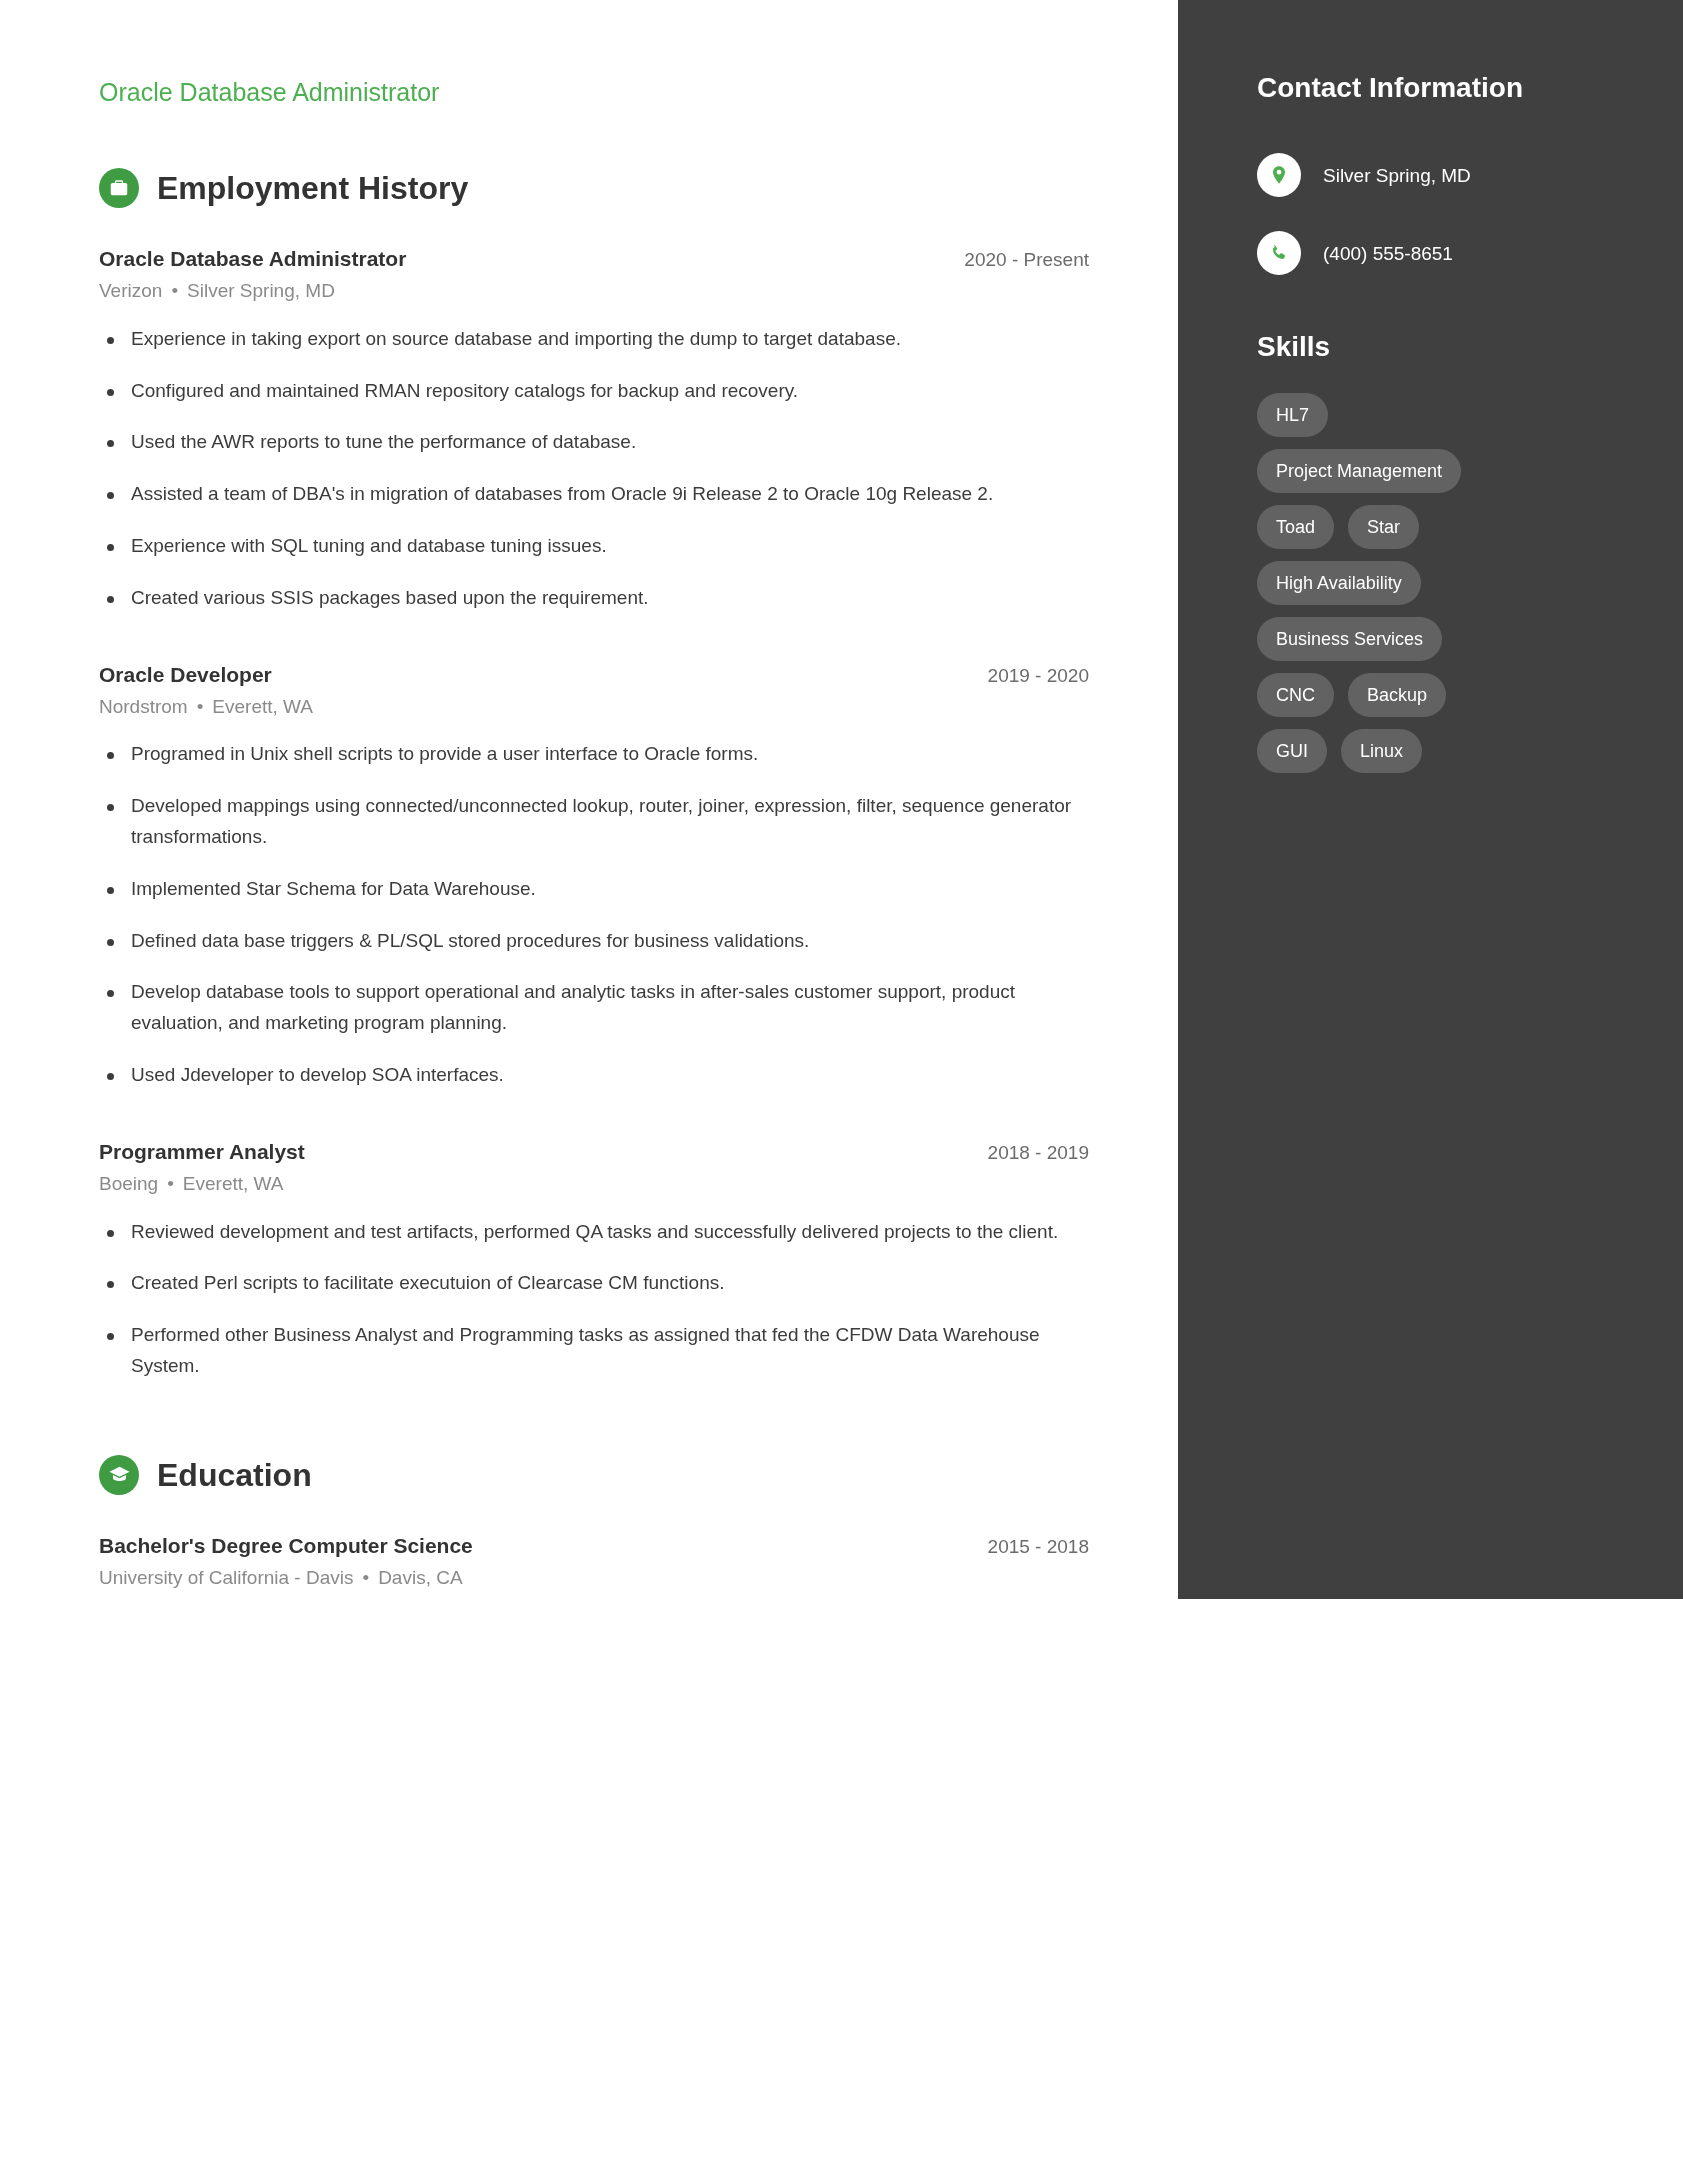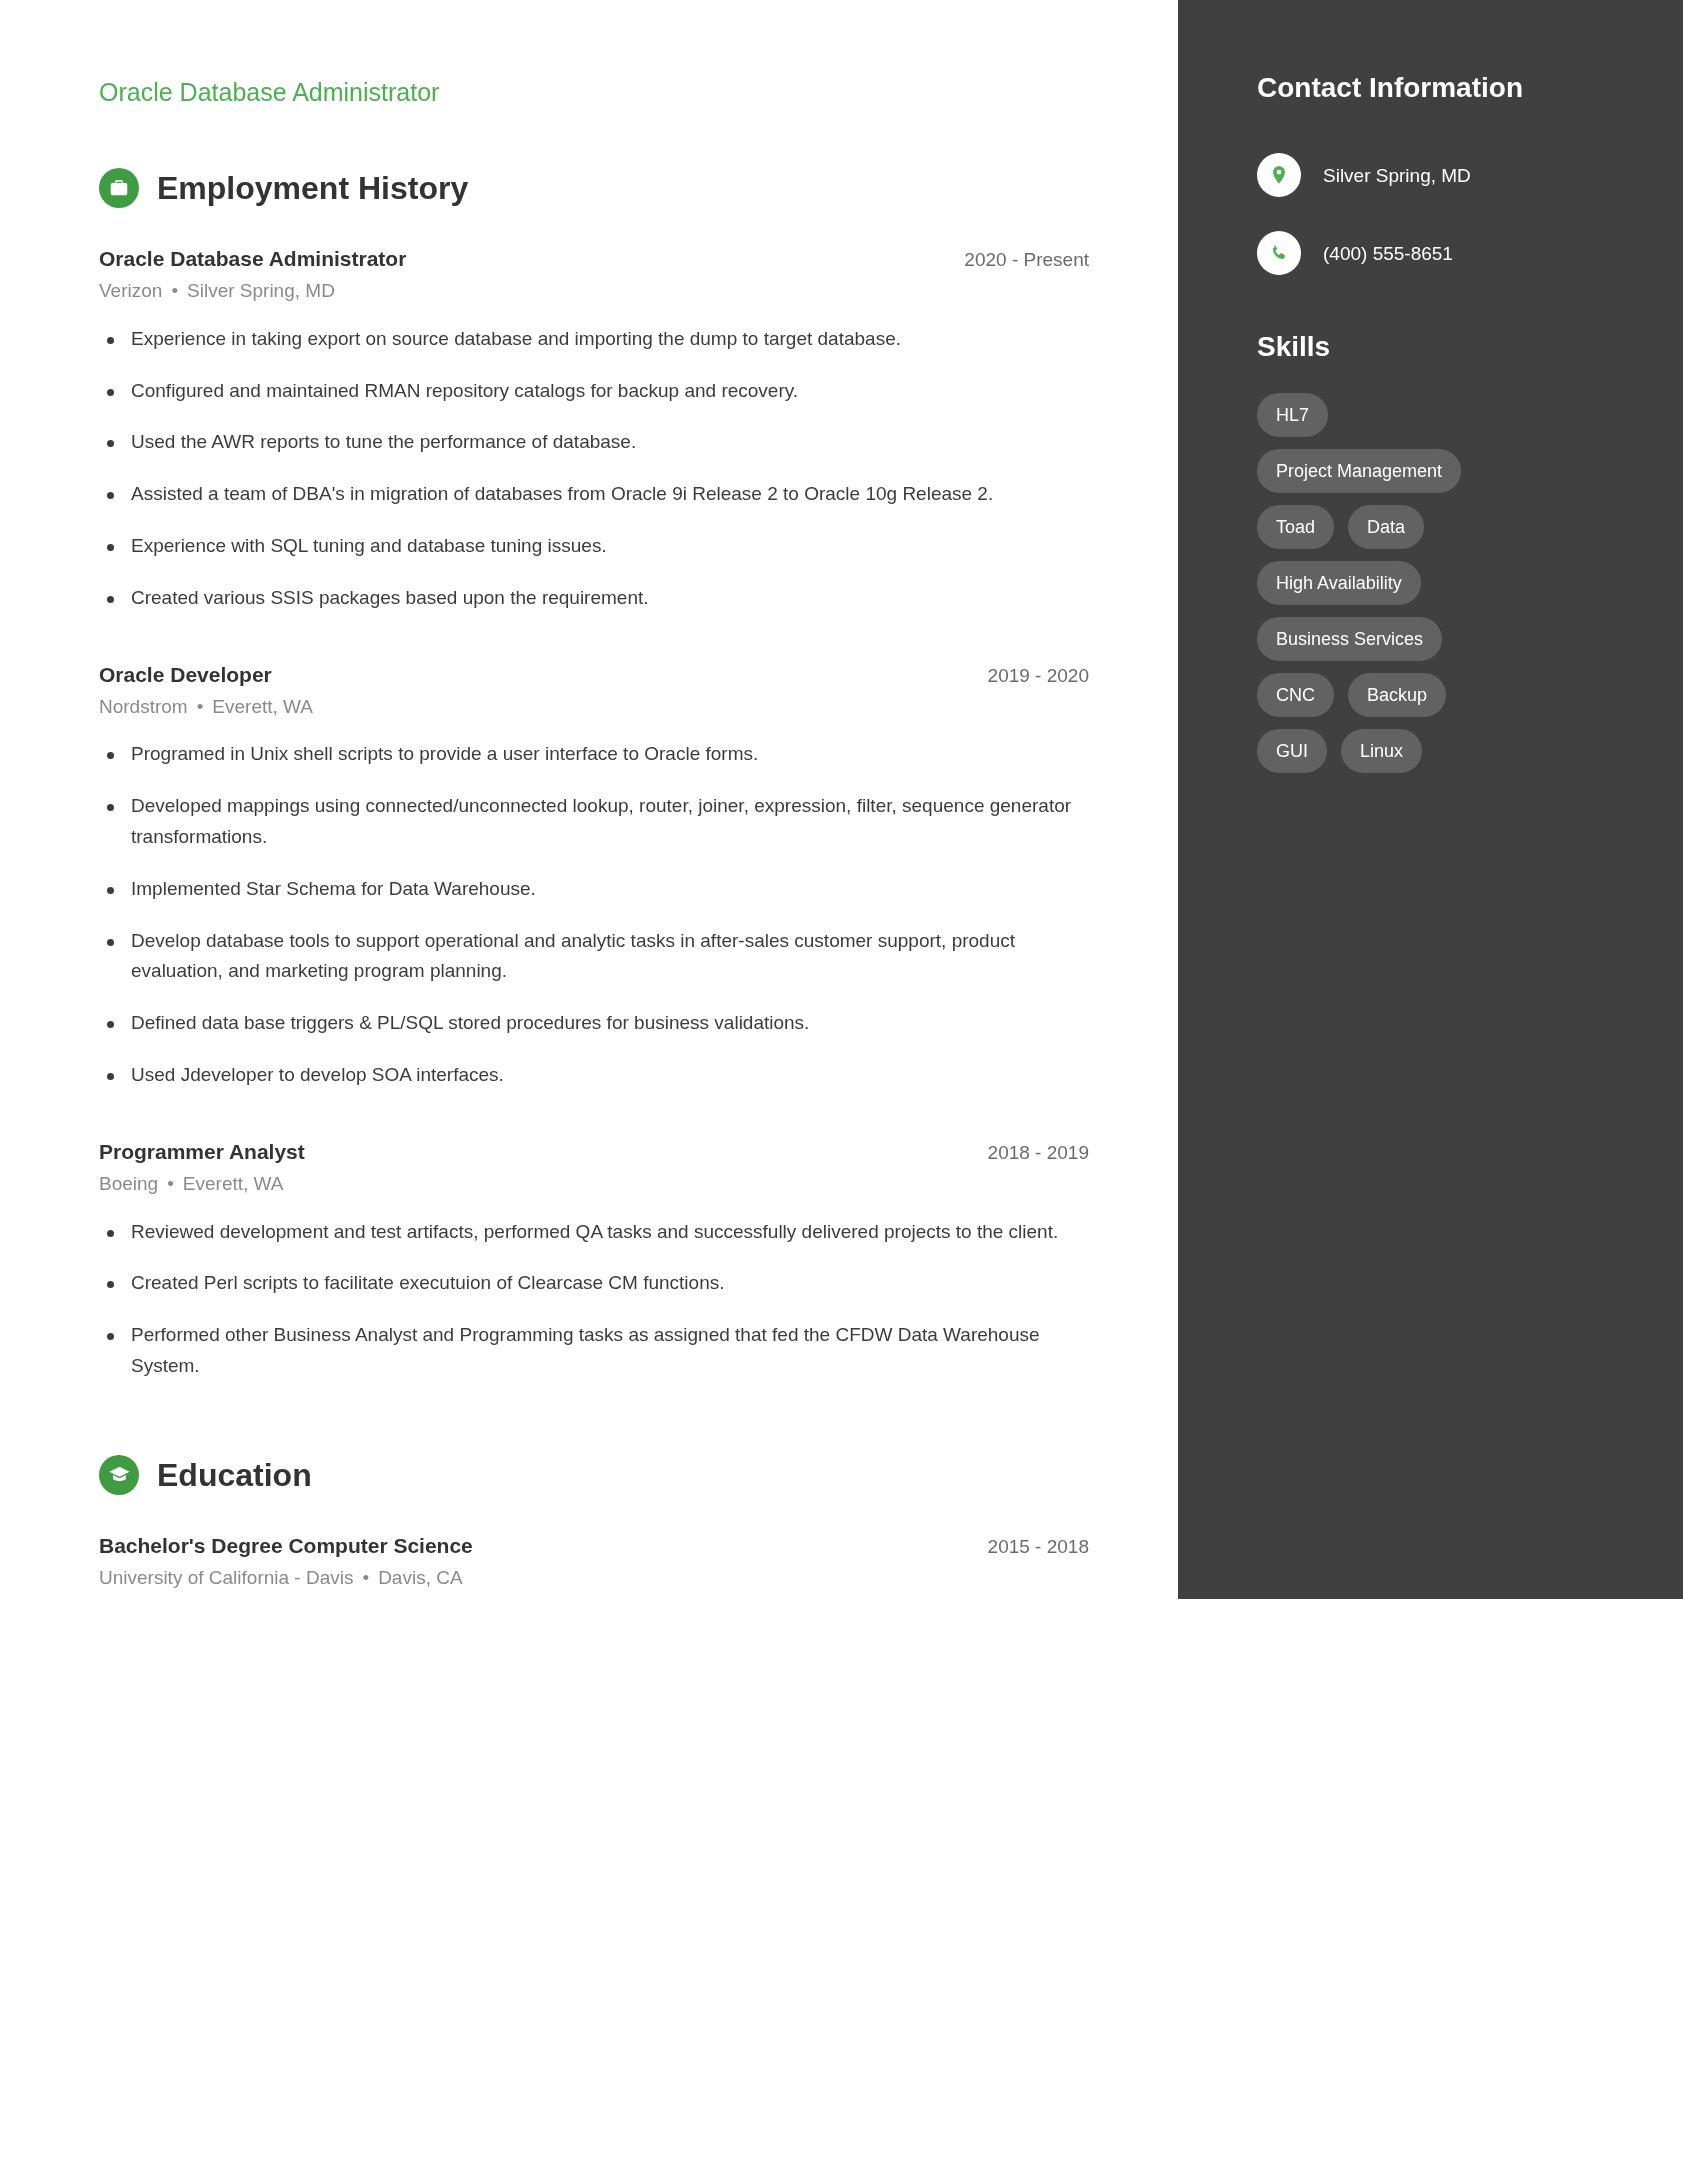--- a/index.html
+++ b/index.html
@@ -240,22 +240,22 @@
             <div class="entry-title">Oracle Developer</div>
             <div class="entry-date">2019 - 2020</div>
           </div>
           <div class="entry-sub">
             <span>Nordstrom</span><span class="dot-sep">•</span><span>Everett, WA</span>
           </div>
           <ul class="bullets">
             <li>Programed in Unix shell scripts to provide a user interface to Oracle forms.</li>
             <li>Developed mappings using connected/unconnected lookup, router, joiner, expression, filter, sequence generator transformations.</li>
             <li>Implemented Star Schema for Data Warehouse.</li>
+            <li>Defined data base triggers &amp; PL/SQL stored procedures for business validations.</li>
             <li>Develop database tools to support operational and analytic tasks in after-sales customer support, product evaluation, and marketing program planning.</li>
-            <li>Defined data base triggers &amp; PL/SQL stored procedures for business validations.</li>
             <li>Used Jdeveloper to develop SOA interfaces.</li>
           </ul>
         </div>
 
         <div class="entry">
           <div class="entry-head">
             <div class="entry-title">Programmer Analyst</div>
             <div class="entry-date">2018 - 2019</div>
           </div>
           <div class="entry-sub">
@@ -320,21 +320,21 @@
 
 
     </div>
 
     <div class="side-title skills-title">Skills</div>
 
     <div class="skills-wrap">
       <span class="skill-pill">HL7</span>
       <span class="skill-pill">Project Management</span>
       <span class="skill-pill">Toad</span>
-      <span class="skill-pill">Data</span>
+      <span class="skill-pill">Star</span>
       <span class="skill-pill">High Availability</span>
       <span class="skill-pill">Business Services</span>
       <span class="skill-pill">CNC</span>
       <span class="skill-pill">Backup</span>
       <span class="skill-pill">GUI</span>
       <span class="skill-pill">Linux</span>
     </div>
 
   </div>
 

